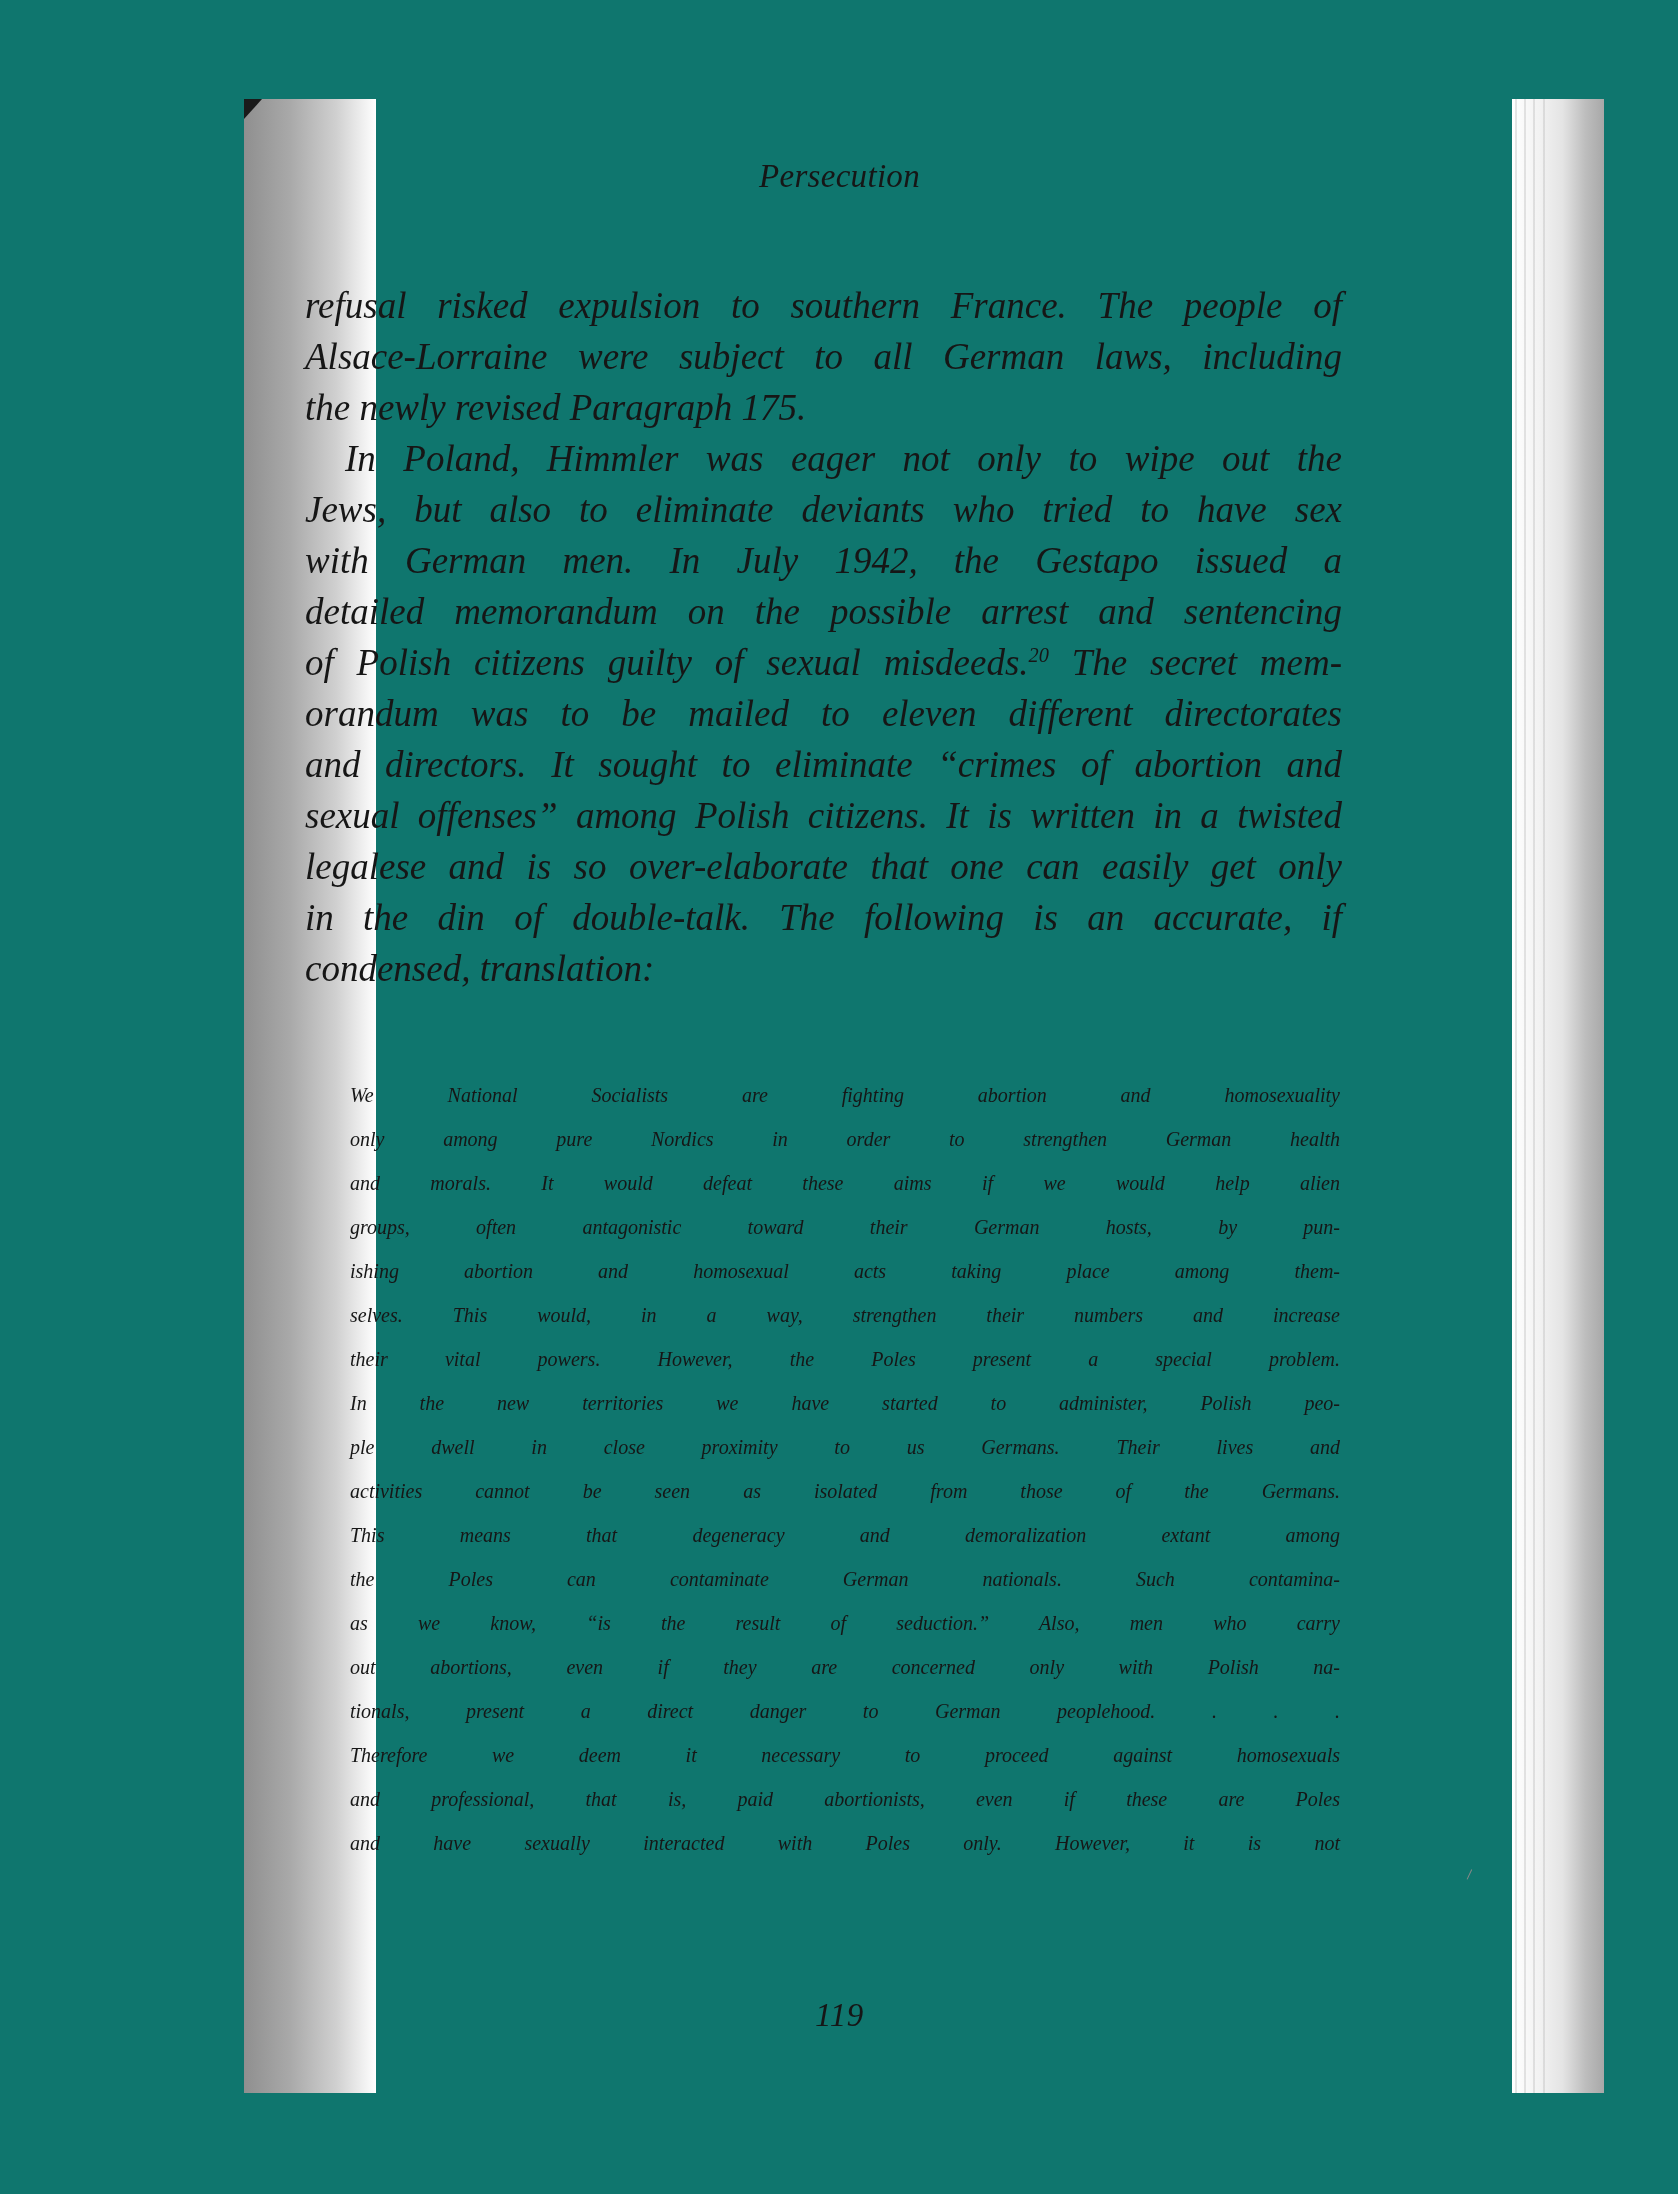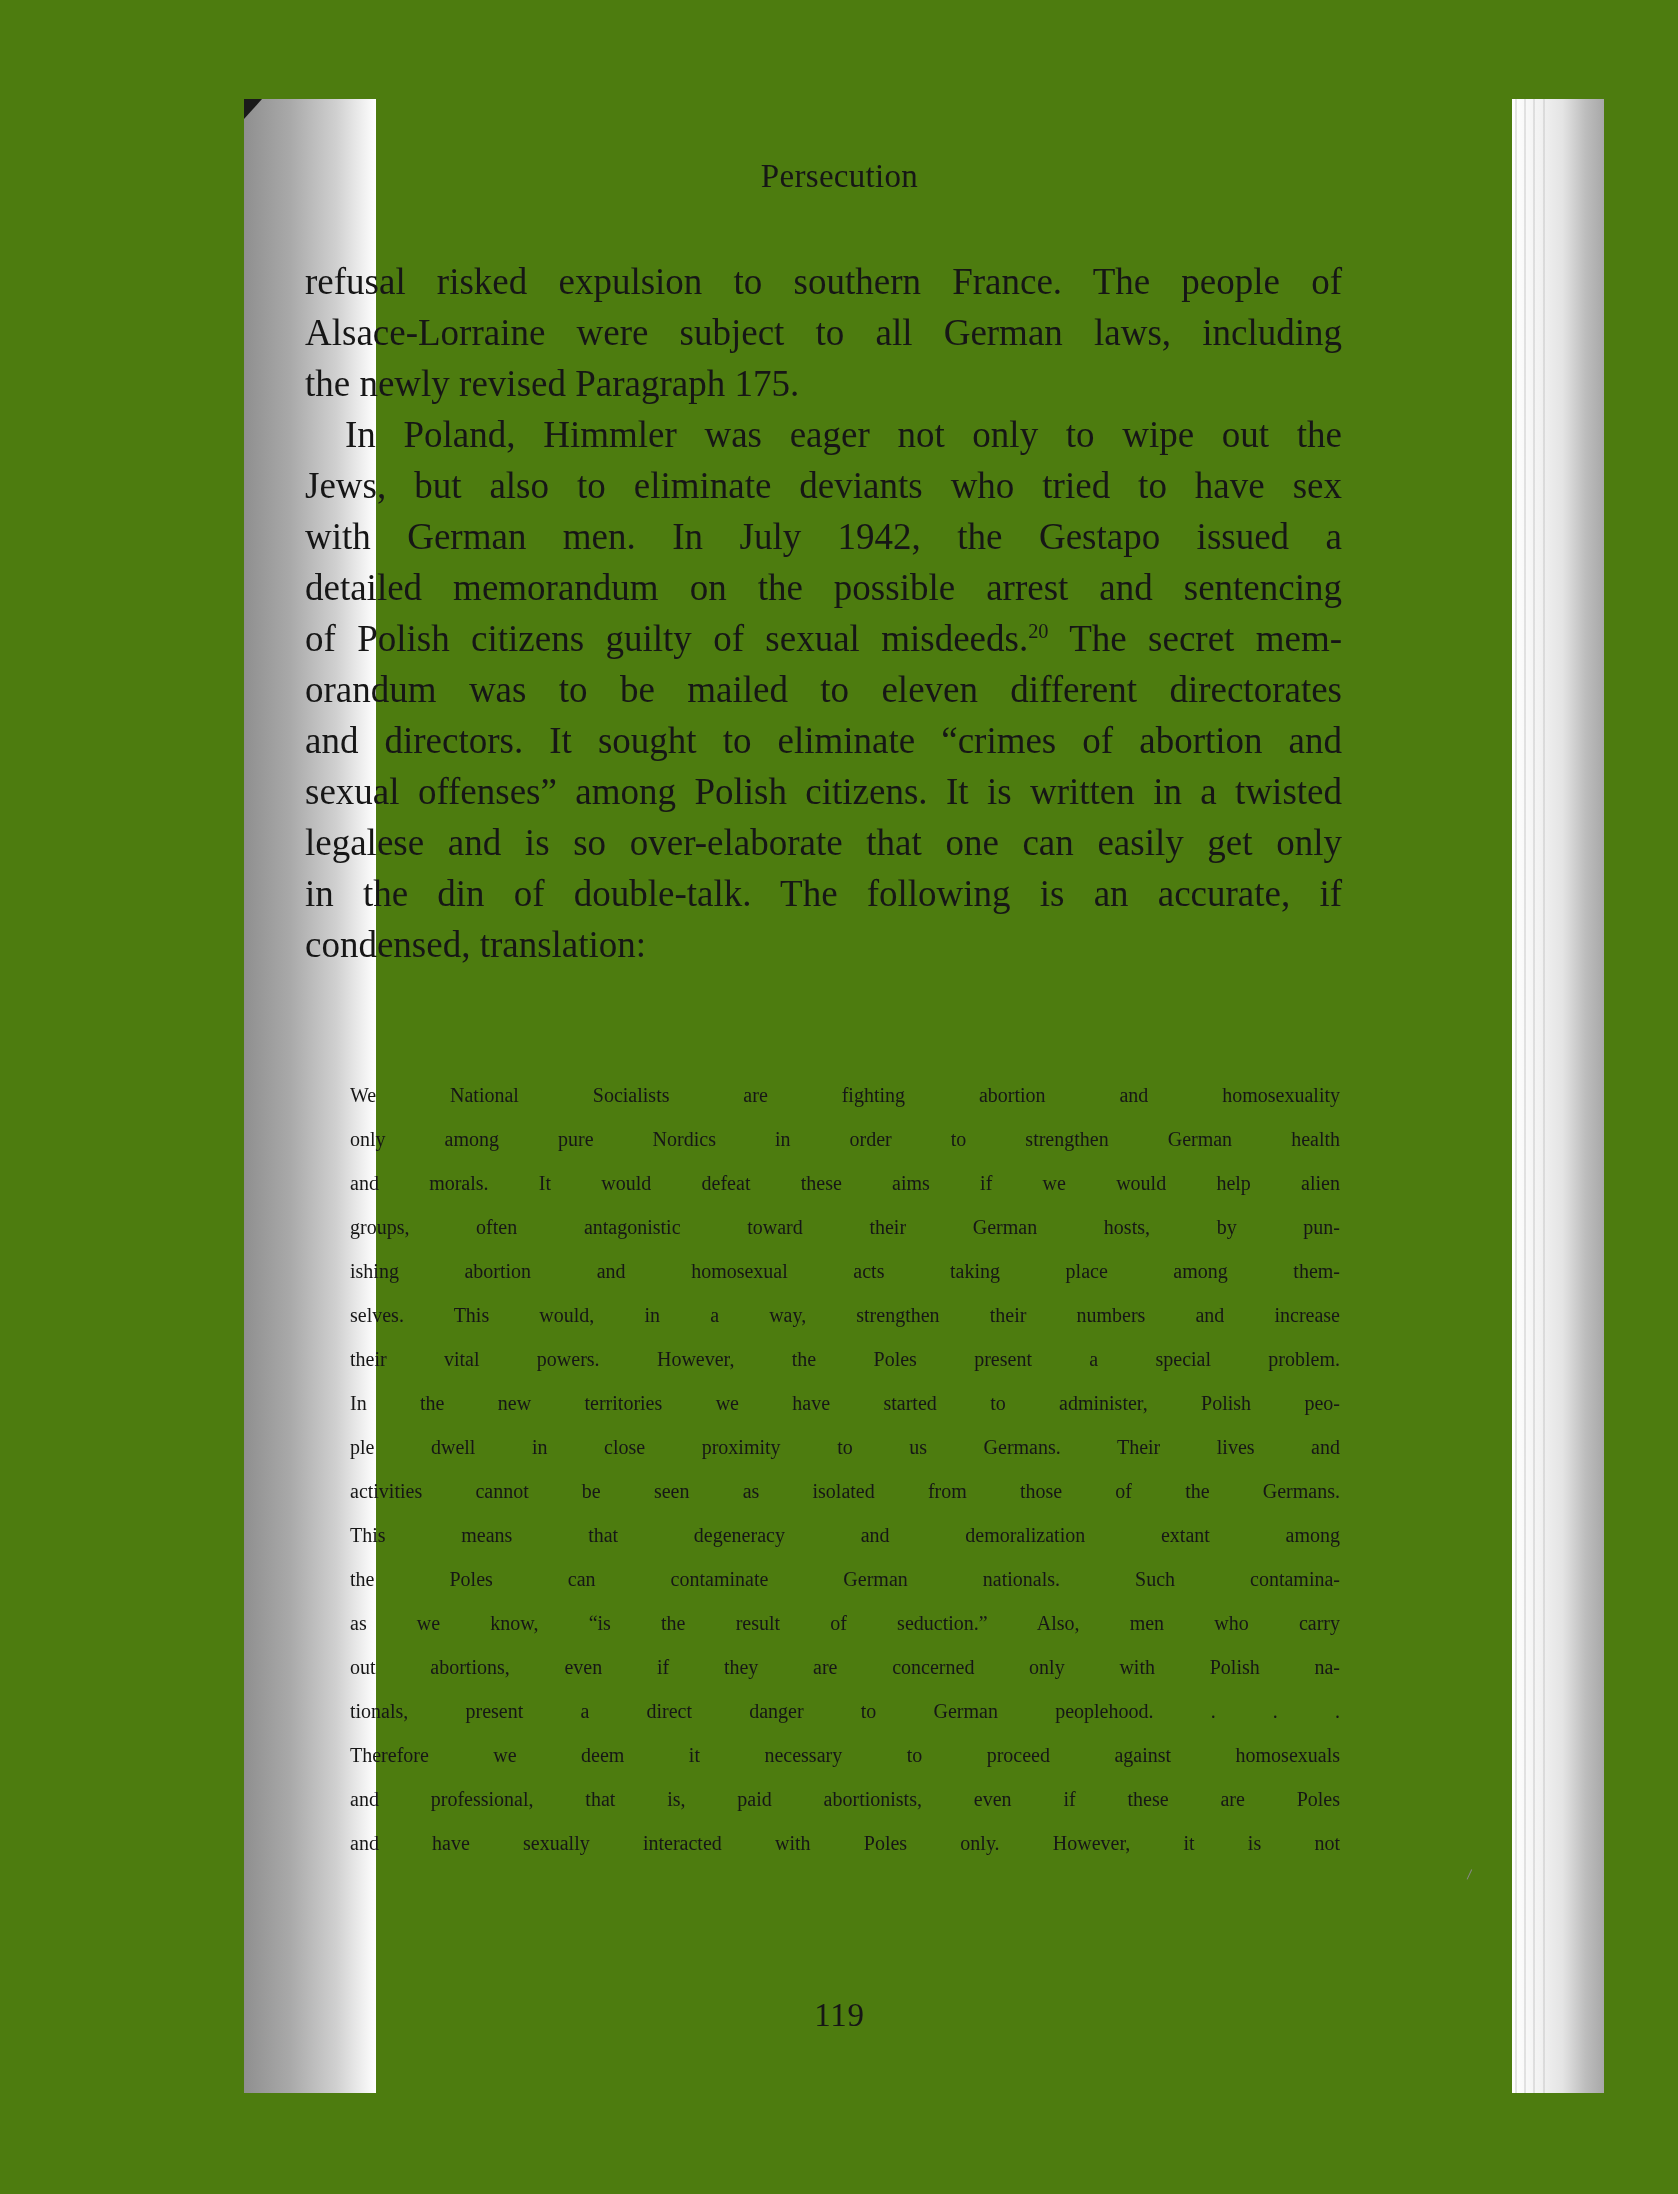--- a/index.html
+++ b/index.html
@@ -1,27 +1,27 @@
 <!DOCTYPE html>
 <html style="font-size:10.6px"><head>
 <meta charset="utf-8">
 <style>
   html, body { margin: 0; padding: 0; background: #ffffff; }
   body { width: 1679px; height: 2194px; position: relative; overflow: hidden; font-family: "Liberation Serif", serif; color: #161616; }
-  .scan { position: absolute; left: 0; top: 0; width: 1679px; height: 2194px; background: #4d7c0f; }
+  .scan { position: absolute; left: 0; top: 0; width: 1679px; height: 2194px; background: #0f766e; font-style: italic; }
   .gutter-left { position: absolute; left: 244px; top: 99px; width: 132px; height: 1994px;
     background: linear-gradient(to right, #8f8f8f 0%, #a9a9a9 35%, #d0d0d0 70%, #ffffff 100%); }
   .corner-dark { position: absolute; left: 244px; top: 99px; width: 0; height: 0;
     border-top: 20px solid #1a1a1a; border-right: 18.5px solid transparent; }
   .edge-right { position: absolute; left: 1512px; top: 99px; width: 92px; height: 1994px;
     background: linear-gradient(to right, #ffffff 0%, #f2f2f2 30%, #e4e4e4 55%, #bdbdbd 80%, #a8a8a8 100%); }
   .edge-right::before { content: ""; position: absolute; left: 3.3px; top: 0; width: 33px; height: 100%;
     background: repeating-linear-gradient(to right, rgba(180,180,180,0.35) 0 2px, transparent 2px 9.2px); }
   .running-head { position: absolute; top: 158px; left: 0; width: 1679px; text-align: center; font-size: 33px; letter-spacing: 0.3px; }
-  .body-text { position: absolute; left: 305px; width: 1037px; font-size: 37px; line-height: 51px; }
+  .body-text { position: absolute; left: 305px; width: 1037px; font-size: 37px; line-height: 51px; margin-top: 24px; }
   .body-text .line { display: block; text-align: justify; text-align-last: justify; white-space: nowrap; height: 51px; }
   .body-text .line.last { text-align-last: left; }
   .body-text .line.indent { padding-left: 40px; }
   .block-quote { position: absolute; left: 350px; width: 990px; font-size: 20px; line-height: 44px; }
   .block-quote .line { display: block; text-align: justify; text-align-last: justify; white-space: nowrap; height: 44px; }
   sup { font-size: 0.55em; line-height: 0; vertical-align: super; }
   .folio { position: absolute; top: 1997px; left: 0; width: 1679px; text-align: center; font-size: 33px; letter-spacing: 0.7px; }
   .stray-mark { position: absolute; left: 1469px; top: 1869px; width: 1.3px; height: 10.6px; background: #888; transform: rotate(25deg); }
 </style>
 </head>

